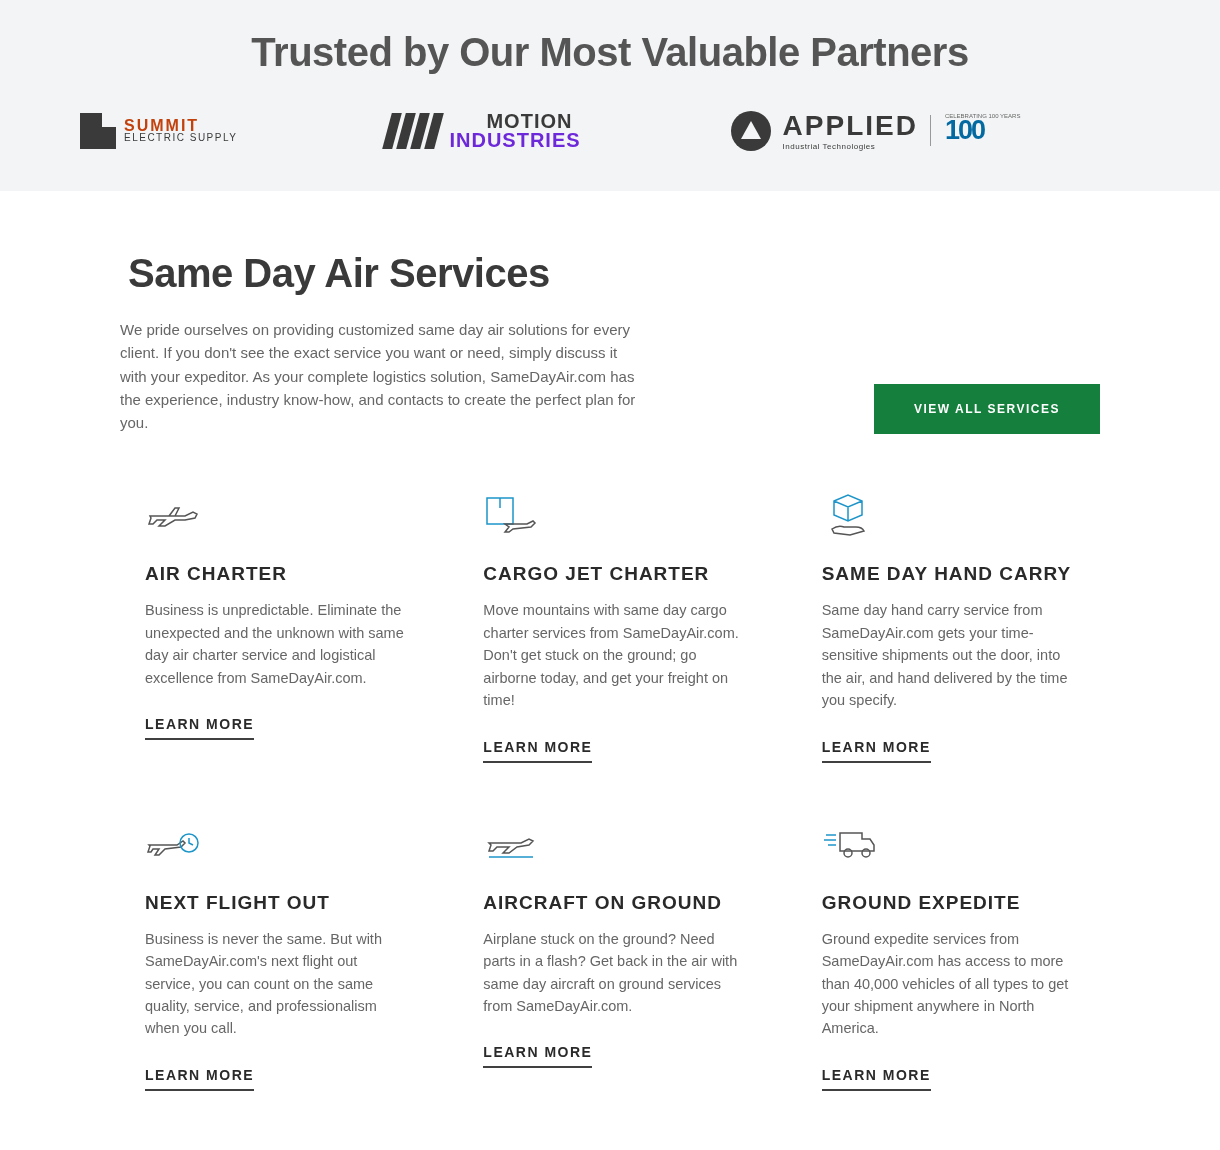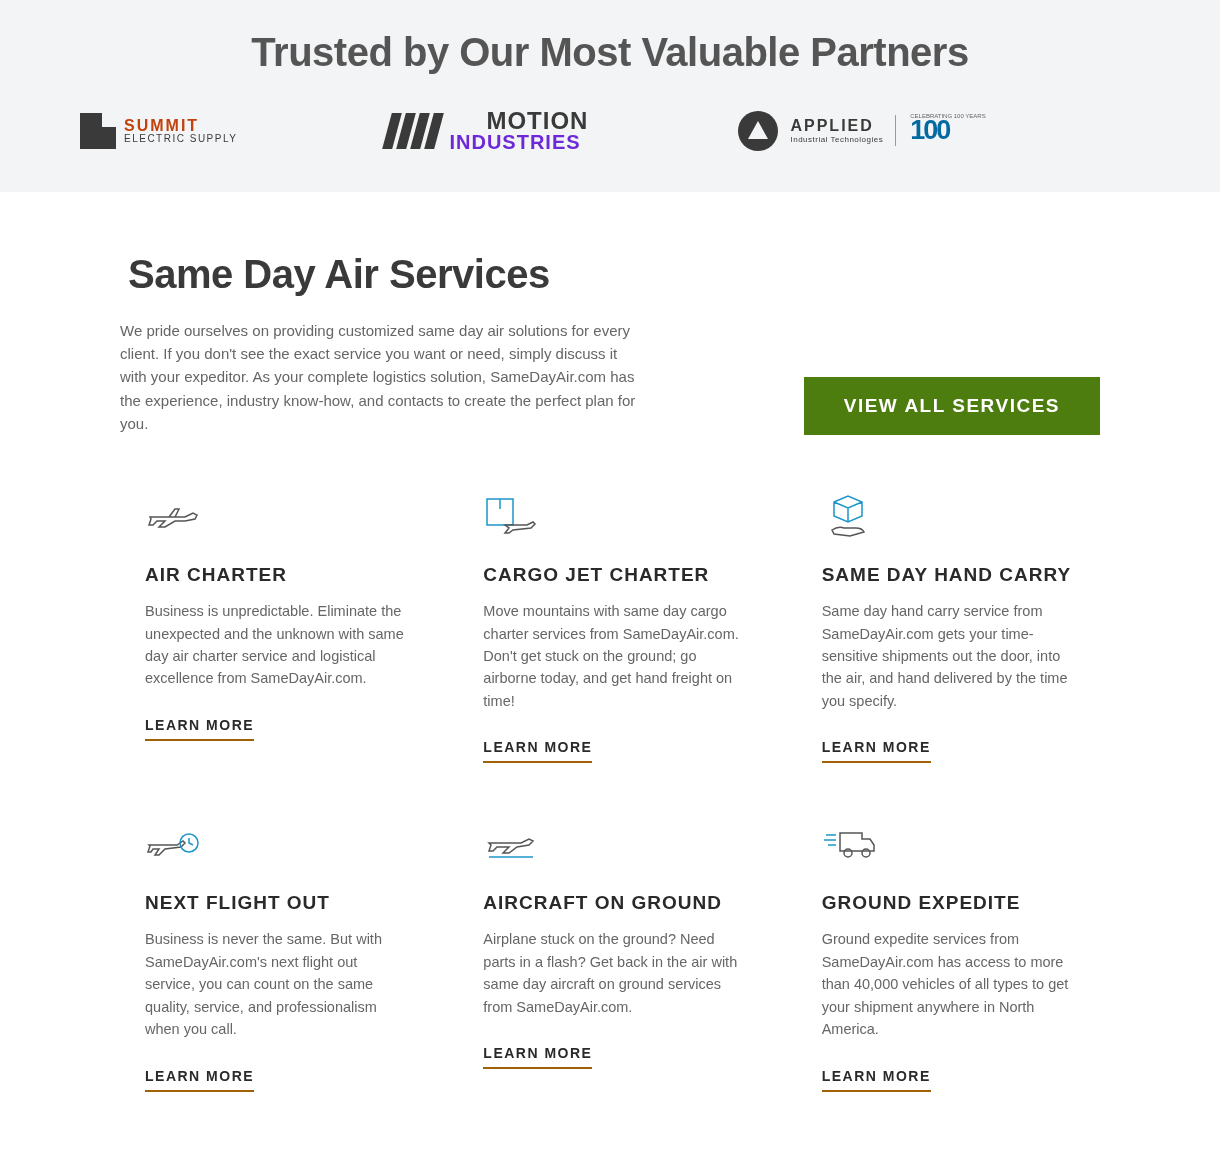--- a/index.html
+++ b/index.html
@@ -40,66 +40,66 @@
     content:""; position:absolute; top:0; right:0;
     width:14px; height:14px; background:#f3f4f5;
   }
   .summit-text { text-align:left; line-height:0.9; }
   .summit-text .big { font-size:16px; font-weight:800; letter-spacing:2px; color:#c2410c; }
   .summit-text .small { font-size:10px; letter-spacing:1.5px; color:#3a3a3a; }
   .motion-logo { display:flex; align-items:center; gap:10px; }
   .motion-bars { display:flex; gap:4px; transform:skewX(-15deg); }
   .motion-bars span { width:10px; height:36px; background:#3a3a3a; display:block; }
   .motion-text { text-align:left; line-height:0.95; }
-  .motion-text .l1 { font-size:24px; font-weight:800; color:#3a3a3a; letter-spacing:1px;padding-left:37px;}
+  .motion-text .l1 { font-size:20px; font-weight:800; color:#3a3a3a; letter-spacing:1px;padding-left:37px;}
   .motion-text .l2 { font-size:20px; font-weight:800; color:#6d28d9; letter-spacing:1px;}
   .applied-logo { display:flex; align-items:center; gap:12px; }
   .applied-mark { width:40px; height:40px; border-radius:50%; background:#3a3a3a; position:relative; }
   .applied-mark::before { content:""; position:absolute; left:10px; top:10px; width:0; height:0;
      border-left:10px solid transparent; border-right:10px solid transparent; border-bottom:18px solid #f3f4f5; }
   .applied-text { text-align:left; }
-  .applied-text .big { font-size:16px; font-weight:800; letter-spacing:2px; color:#3a3a3a; }
+  .applied-text .big { font-size:28px; font-weight:800; letter-spacing:2px; color:#3a3a3a; }
   .applied-text .small { font-size:8px; color:#3a3a3a; letter-spacing:0.5px;}
   .applied-100 { border-left:1px solid #999; padding-left:14px; position:relative;}
   .applied-100 .num { font-size:27px; font-weight:700; color:#0369a1; letter-spacing:-2px;}
   .applied-100 .sub { font-size:6px; color:#666; position:absolute; top:-2px; left:14px; white-space:nowrap;}
 
   .services-section { padding: 60px 120px 80px; }
   .services-header { display:flex; justify-content:space-between; align-items:flex-end; margin-bottom:55px; }
   .services-header-left { max-width: 520px; }
   .services-title {
     font-size: 40px; font-weight:700; color:#3a3a3a;
     margin-bottom:22px;
     font-family: Georgia, "Segoe UI", Arial, sans-serif;
     letter-spacing:-0.5px;
     margin-left:8px;
   }
   .services-desc { font-size:15px; line-height:1.55; color:#666; }
   .view-all-btn {
-    background:#4d7c0f; color:#fff; border:none;
-    padding:18px 40px; font-size:19px; font-weight:700;
+    background:#15803d; color:#fff; border:none;
+    padding:18px 40px; font-size:12px; font-weight:700;
     letter-spacing:1.5px; cursor:pointer;
     font-family:inherit;
   }
   .services-grid {
     display:grid; grid-template-columns: repeat(3, 1fr);
     column-gap:60px; row-gap:55px;
     padding-left:25px;
   }
   .service-card { }
   .service-icon { height:52px; margin-bottom:22px; display:flex; align-items:center; }
   .service-title {
     font-size:19px; font-weight:800; letter-spacing:1px;
     color:#2a2a2a; margin-bottom:14px; text-transform:uppercase;
   }
   .service-desc { font-size:14.5px; line-height:1.55; color:#666; margin-bottom:26px; max-width:260px;}
   .learn-more {
     display:inline-block; font-size:14px; font-weight:800;
     letter-spacing:1.5px; color:#2a2a2a; text-decoration:none;
-    padding-bottom:6px; border-bottom:2px solid #a16207;
+    padding-bottom:6px; border-bottom:2px solid #404040;
     cursor:pointer;
   }
 </style>
 </head>
 <body>
 
 <section class="partners-section">
   <h2 class="partners-heading">Trusted by Our Most Valuable Partners</h2>
   <div class="partner-logos">
     <div class="logo-box summit-logo">
@@ -159,21 +159,21 @@
 
     <div class="service-card">
       <div class="service-icon">
         <svg width="56" height="42" viewBox="0 0 56 42">
             <rect x="4" y="4" width="26" height="26" fill="none" stroke="#1d95c9" stroke-width="1.5"></rect>
             <line x1="17" y1="4" x2="17" y2="14" stroke="#1d95c9" stroke-width="1.5"></line>
             <path d="M22 30 L44 30 L50 27 L52 29 L48 33 L30 35 L26 38 L22 38 L26 33 Z" fill="none" stroke="#555" stroke-width="1.5"></path>
           </svg>
       </div>
       <h3 class="service-title">CARGO JET CHARTER</h3>
-      <p class="service-desc">Move mountains with same day cargo charter services from SameDayAir.com. Don't get stuck on the ground; go airborne today, and get hand freight on time!</p>
+      <p class="service-desc">Move mountains with same day cargo charter services from SameDayAir.com. Don't get stuck on the ground; go airborne today, and get your freight on time!</p>
       <a class="learn-more">LEARN MORE</a>
     </div>
 
     <div class="service-card">
       <div class="service-icon">
         <svg width="50" height="48" viewBox="0 0 50 48">
             <path d="M12 10 L26 4 L40 10 L40 24 L26 30 L12 24 Z M12 10 L26 16 L40 10 M26 16 L26 30" fill="none" stroke="#1d95c9" stroke-width="1.5"></path>
             <path d="M10 38 Q16 34 22 36 L34 36 Q40 36 42 40 L28 44 L12 42 Z" fill="none" stroke="#555" stroke-width="1.5"></path>
           </svg>
       </div>

